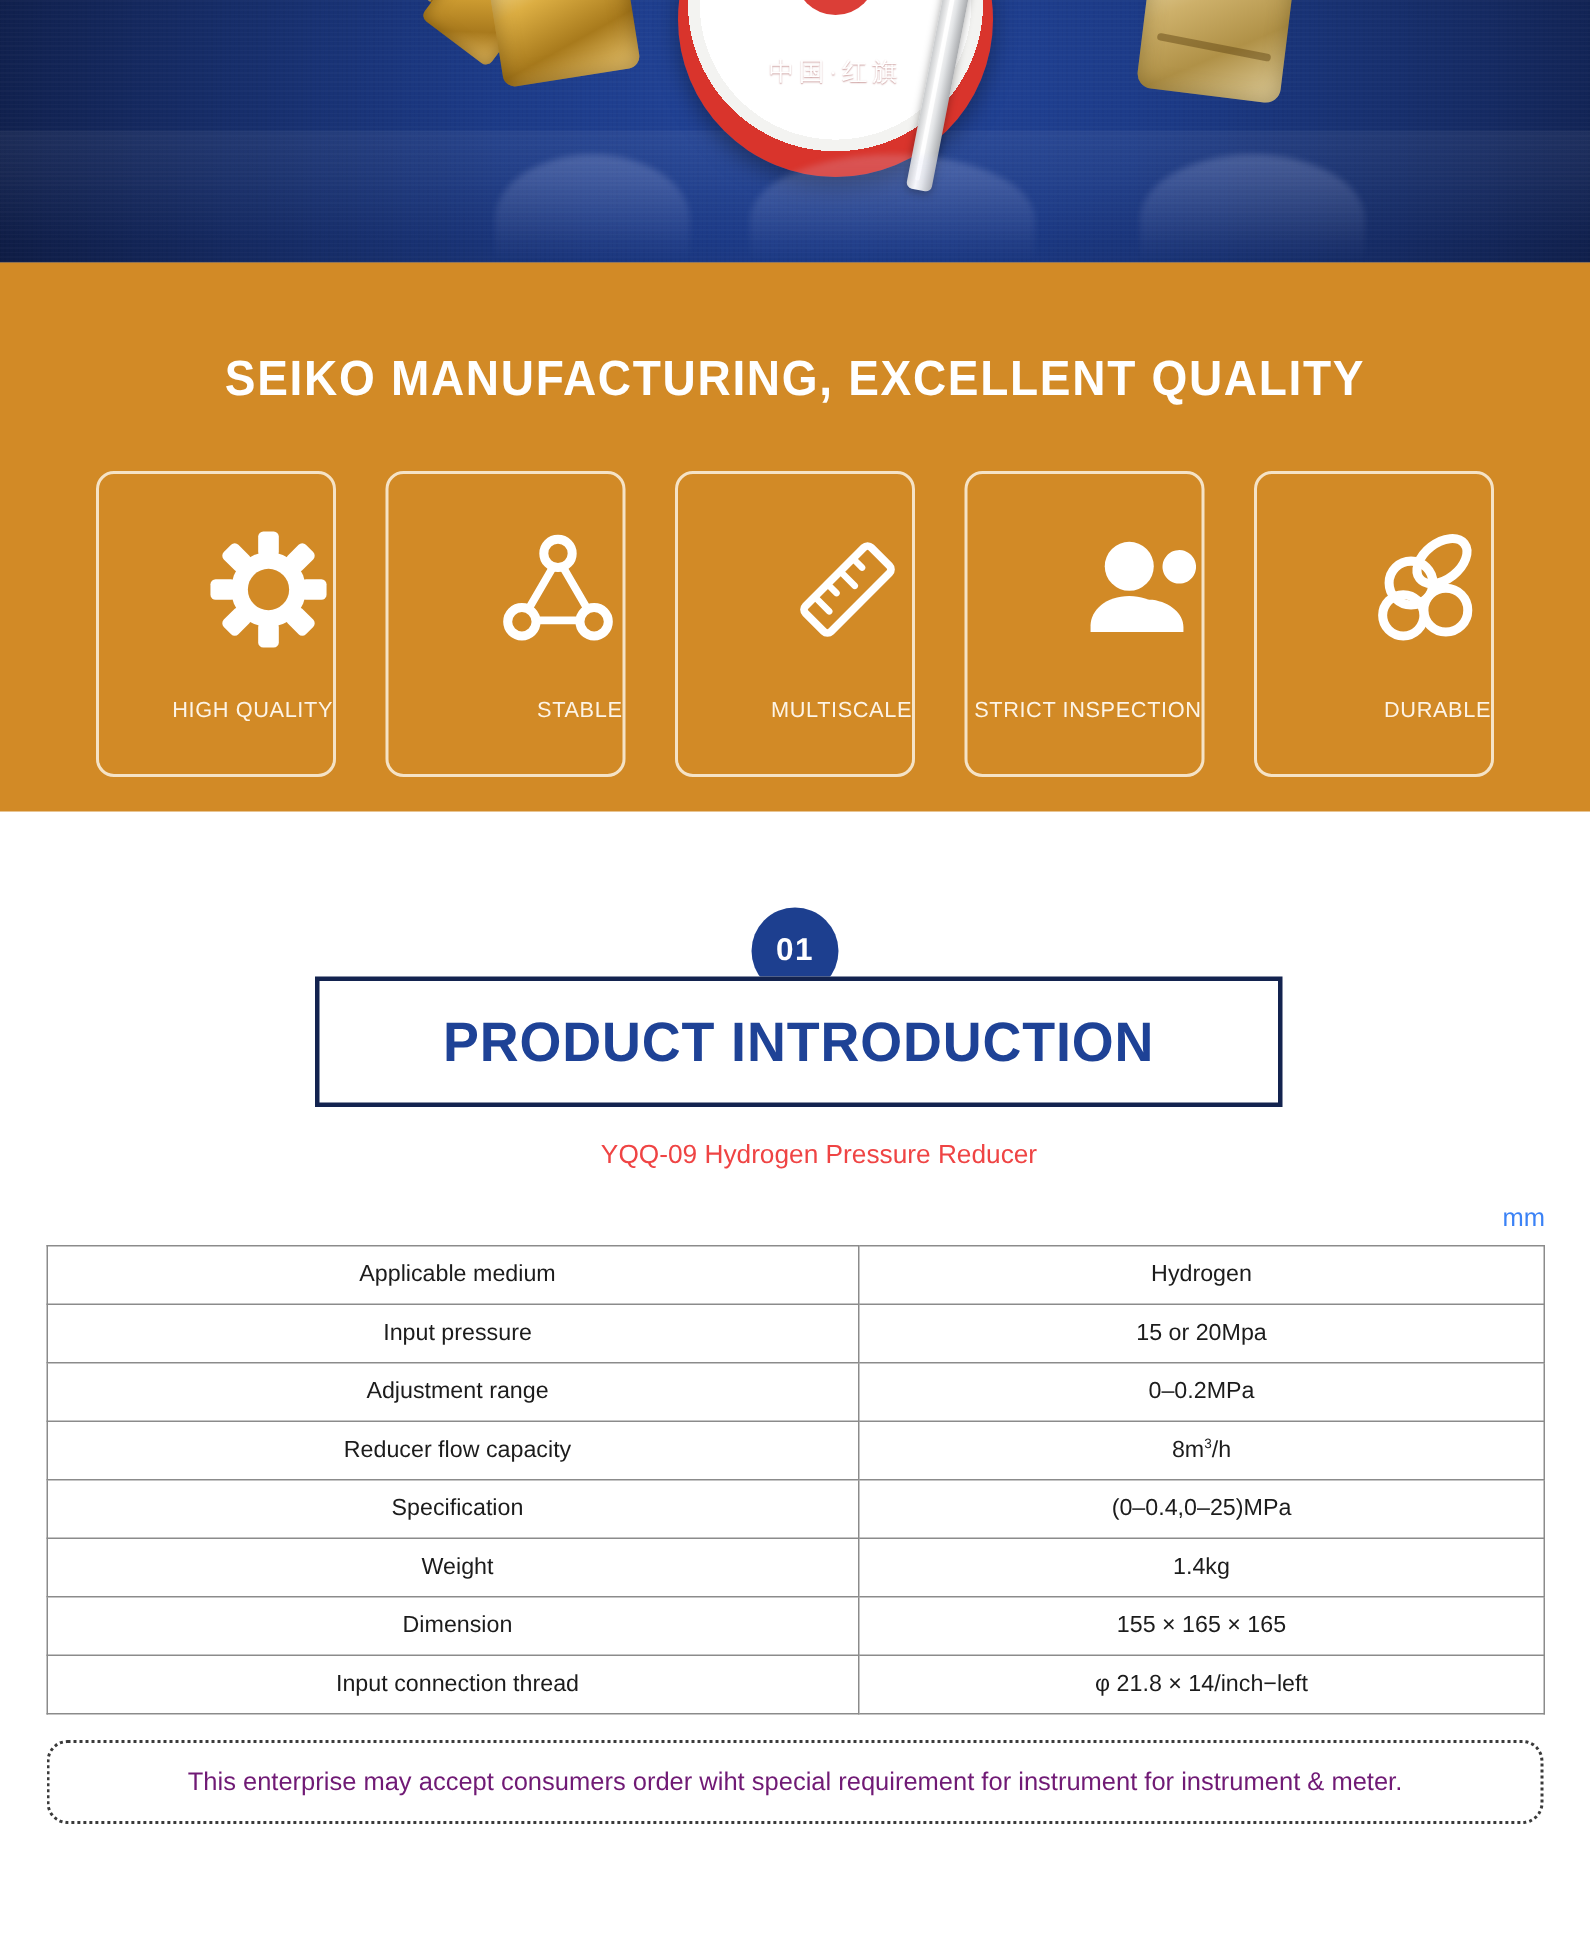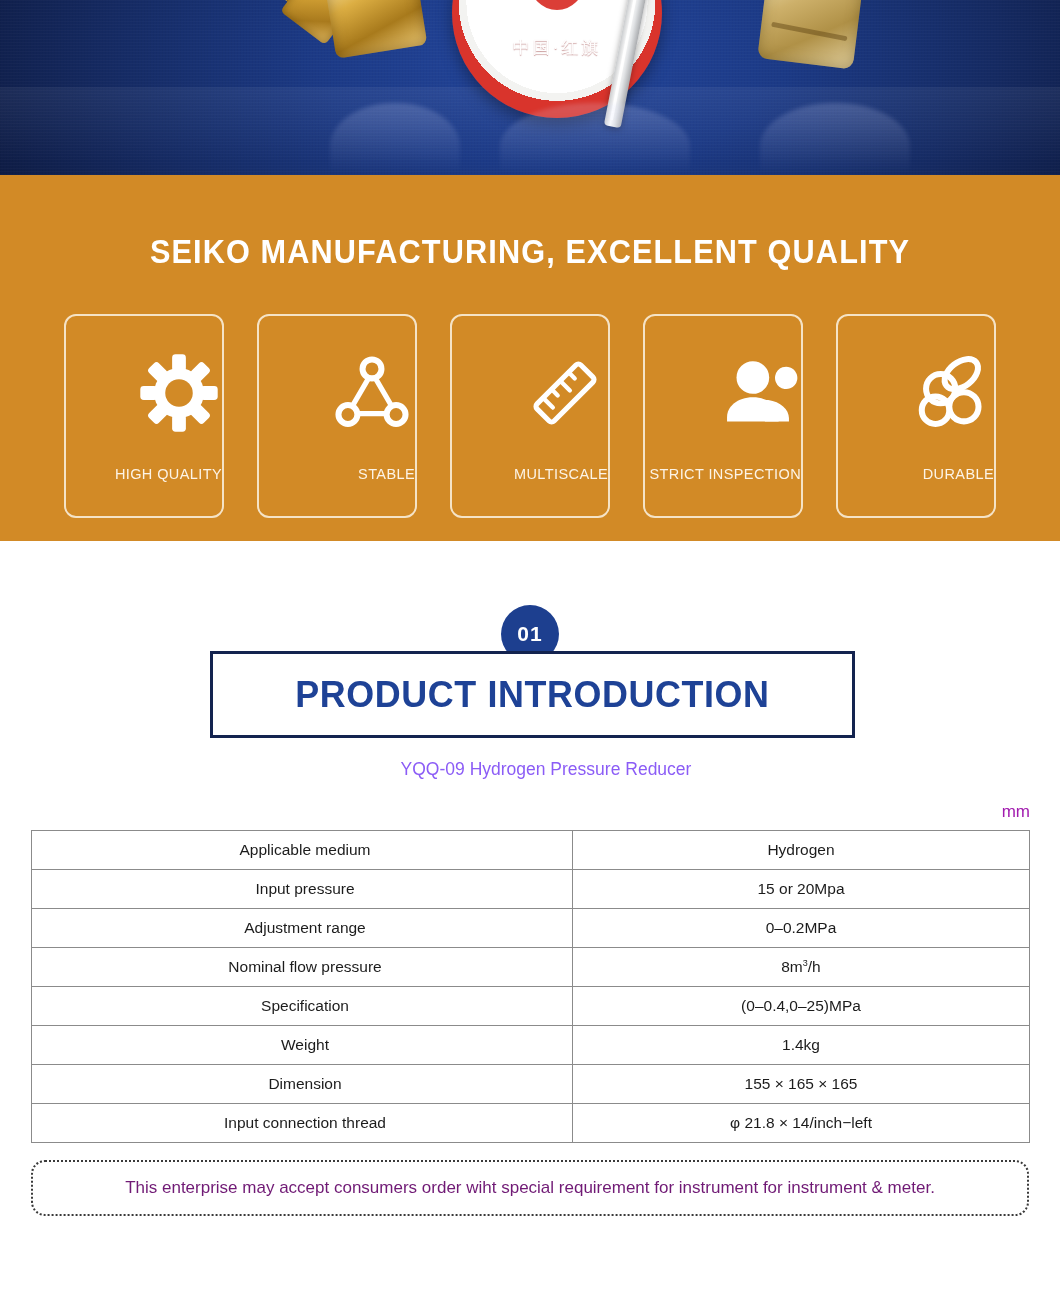--- a/index.html
+++ b/index.html
@@ -139,27 +139,27 @@
     border:3px solid #13234f; background:#fff;
     display:flex; align-items:center; justify-content:center; z-index:2;
   }
   .head-box .htitle {
     color:#1e4296; font-weight:bold; font-size:37px; letter-spacing:.6px;
     transform: scaleX(.97); font-family:"Liberation Sans", sans-serif;
   }
 
   
   .prodname {
-    text-align:center; margin-top:14px; font-size:17.5px; color:#8b5cf6;
+    text-align:center; margin-top:14px; font-size:17.5px; color:#ef4444;
     font-family:"Liberation Sans", sans-serif;
     margin-left:32px;
   }
   .unit {
     text-align:right; padding-right:30px; margin-top:22px;
-    font-size:17px; color:#a21caf; font-family:"Liberation Sans", sans-serif;
+    font-size:17px; color:#3b82f6; font-family:"Liberation Sans", sans-serif;
   }
 
   
   .spec-wrap { padding:0 31px; margin-top:8px; }
   table.spec { width:998px; border-collapse:collapse; table-layout:fixed; }
   table.spec td {
     border:1px solid #8b8b8b; height:39px;
     font-size:15.5px; color:#1c1c1c; text-align:center;
     font-family:"Liberation Sans", sans-serif; font-weight:normal;
   }
@@ -306,21 +306,21 @@
           </tr>
           <tr>
             <td class="k">Input pressure</td>
             <td class="v">15 or 20Mpa</td>
           </tr>
           <tr>
             <td class="k">Adjustment range</td>
             <td class="v">0–0.2MPa</td>
           </tr>
           <tr>
-            <td class="k">Nominal flow pressure</td>
+            <td class="k">Reducer flow capacity</td>
             <td class="v">8m<sup>3</sup>/h</td>
           </tr>
           <tr>
             <td class="k">Specification</td>
             <td class="v">(0–0.4,0–25)MPa</td>
           </tr>
           <tr>
             <td class="k">Weight</td>
             <td class="v">1.4kg</td>
           </tr>

